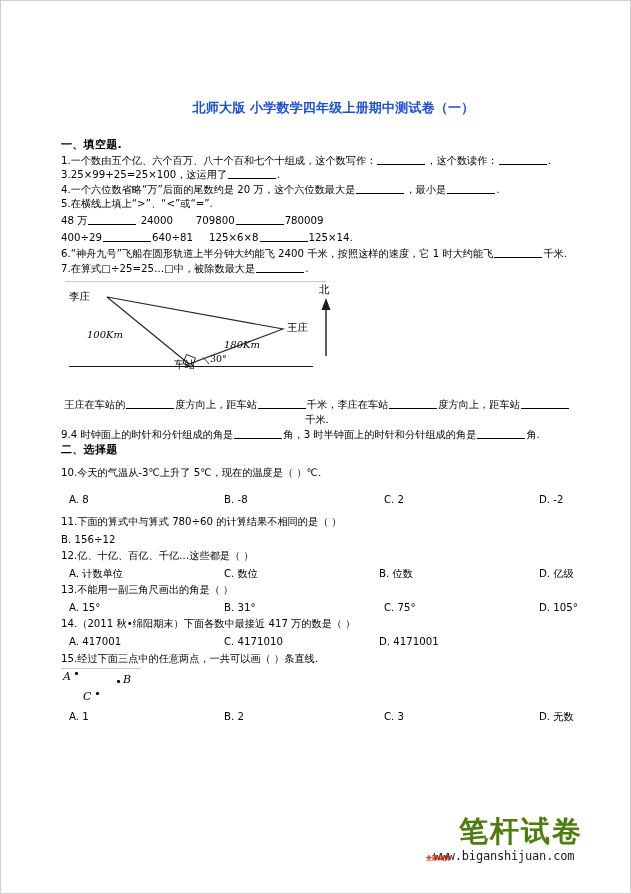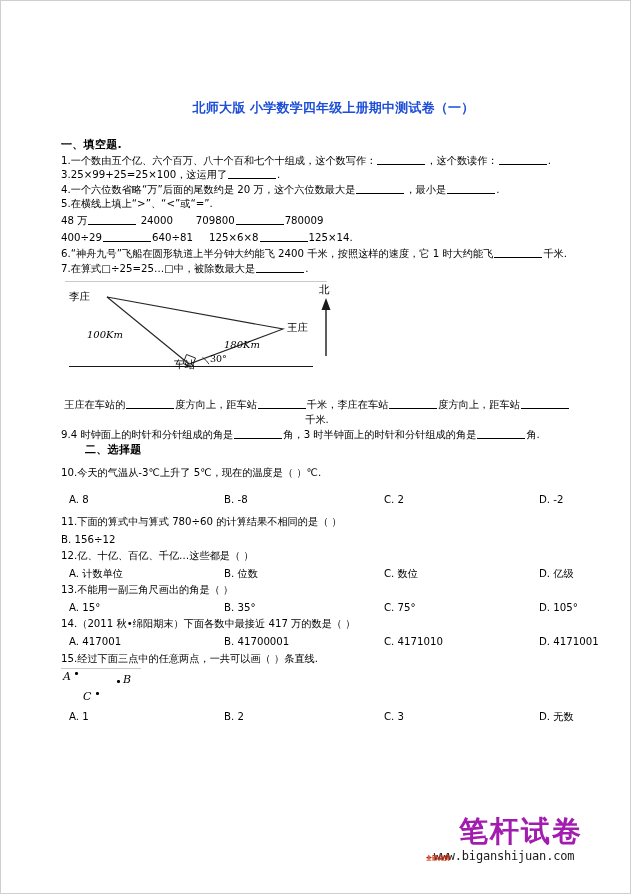--- a/index.html
+++ b/index.html
@@ -151,21 +151,21 @@
     right: 18px;
     bottom: 12px;
     width: 216px;
     height: 66px;
     text-align: right;
   }
   .logo-cn {
     font-size: 29px;
     font-weight: bold;
     letter-spacing: 2px;
-    color: #a21caf;
+    color: #4d7c0f;
     line-height: 32px;
     font-family: "DejaVu Sans", "Liberation Sans", sans-serif;
     text-align: center;
     padding-left: 34px;
   }
   .logo-url {
     font-size: 12px;
     font-family: "DejaVu Sans Mono", "Liberation Mono", monospace;
     color: #1a1a1a;
     letter-spacing: -0.2px;
@@ -262,21 +262,21 @@
     </div>
 
     <div class="q" style="margin-top:10px;text-align:center;">
       <span>王庄在车站的</span><span class="blank"></span><span>度方向上，距车站</span><span class="blank"></span><span>千米，李庄在车站</span><span class="blank"></span><span>度方向上，距车站</span><span class="blank"></span><span>千米.</span>
     </div>
 
     <div class="q">
       <span>9.4 时钟面上的时针和分针组成的角是</span><span class="blank"></span><span>角，3 时半钟面上的时针和分针组成的角是</span><span class="blank"></span><span>角.</span>
     </div>
 
-    <div class="section-head" style="margin-top:1px;margin-left:24px;">二、选择题</div>
+    <div class="section-head" style="margin-top:1px;">二、选择题</div>
 
     <div class="q" style="margin-top:8px;">
       <span>10.今天的气温从-3℃上升了 5℃，现在的温度是（  ）℃.</span>
     </div>
     <div class="opts" style="margin-top:13px;">
       <div class="opt opt-a">A. 8</div>
       <div class="opt opt-b">B. -8</div>
       <div class="opt opt-c">C. 2</div>
       <div class="opt opt-d">D. -2</div>
     </div>
@@ -287,41 +287,40 @@
     <div class="opts">
       <div class="opt opt-b">B. 156÷12</div>
       <div class="opt opt-d"></div>
     </div>
 
     <div class="q">
       <span>12.亿、十亿、百亿、千亿…这些都是（  ）</span>
     </div>
     <div class="opts">
       <div class="opt opt-a">A. 计数单位</div>
+      <div class="opt opt-c">C. 数位</div>
       <div class="opt opt-b">B. 位数</div>
-      <div class="opt opt-c">C. 数位</div>
       <div class="opt opt-d">D. 亿级</div>
     </div>
 
     <div class="q">
       <span>13.不能用一副三角尺画出的角是（  ）</span>
     </div>
     <div class="opts">
       <div class="opt opt-a">A. 15°</div>
-      <div class="opt opt-b">B. 35°</div>
+      <div class="opt opt-b">B. 31°</div>
       <div class="opt opt-c">C. 75°</div>
       <div class="opt opt-d">D. 105°</div>
     </div>
 
     <div class="q">
       <span>14.（2011 秋•绵阳期末）下面各数中最接近 417 万的数是（  ）</span>
     </div>
     <div class="opts">
       <div class="opt opt-a">A. 417001</div>
-      <div class="opt opt-b">B. 41700001</div>
       <div class="opt opt-c">C. 4171010</div>
       <div class="opt opt-d">D. 4171001</div>
     </div>
 
     <div class="q">
       <span>15.经过下面三点中的任意两点，一共可以画（  ）条直线.</span>
     </div>
 
     <div class="points-wrap">
       <div class="pt-rule"></div>

